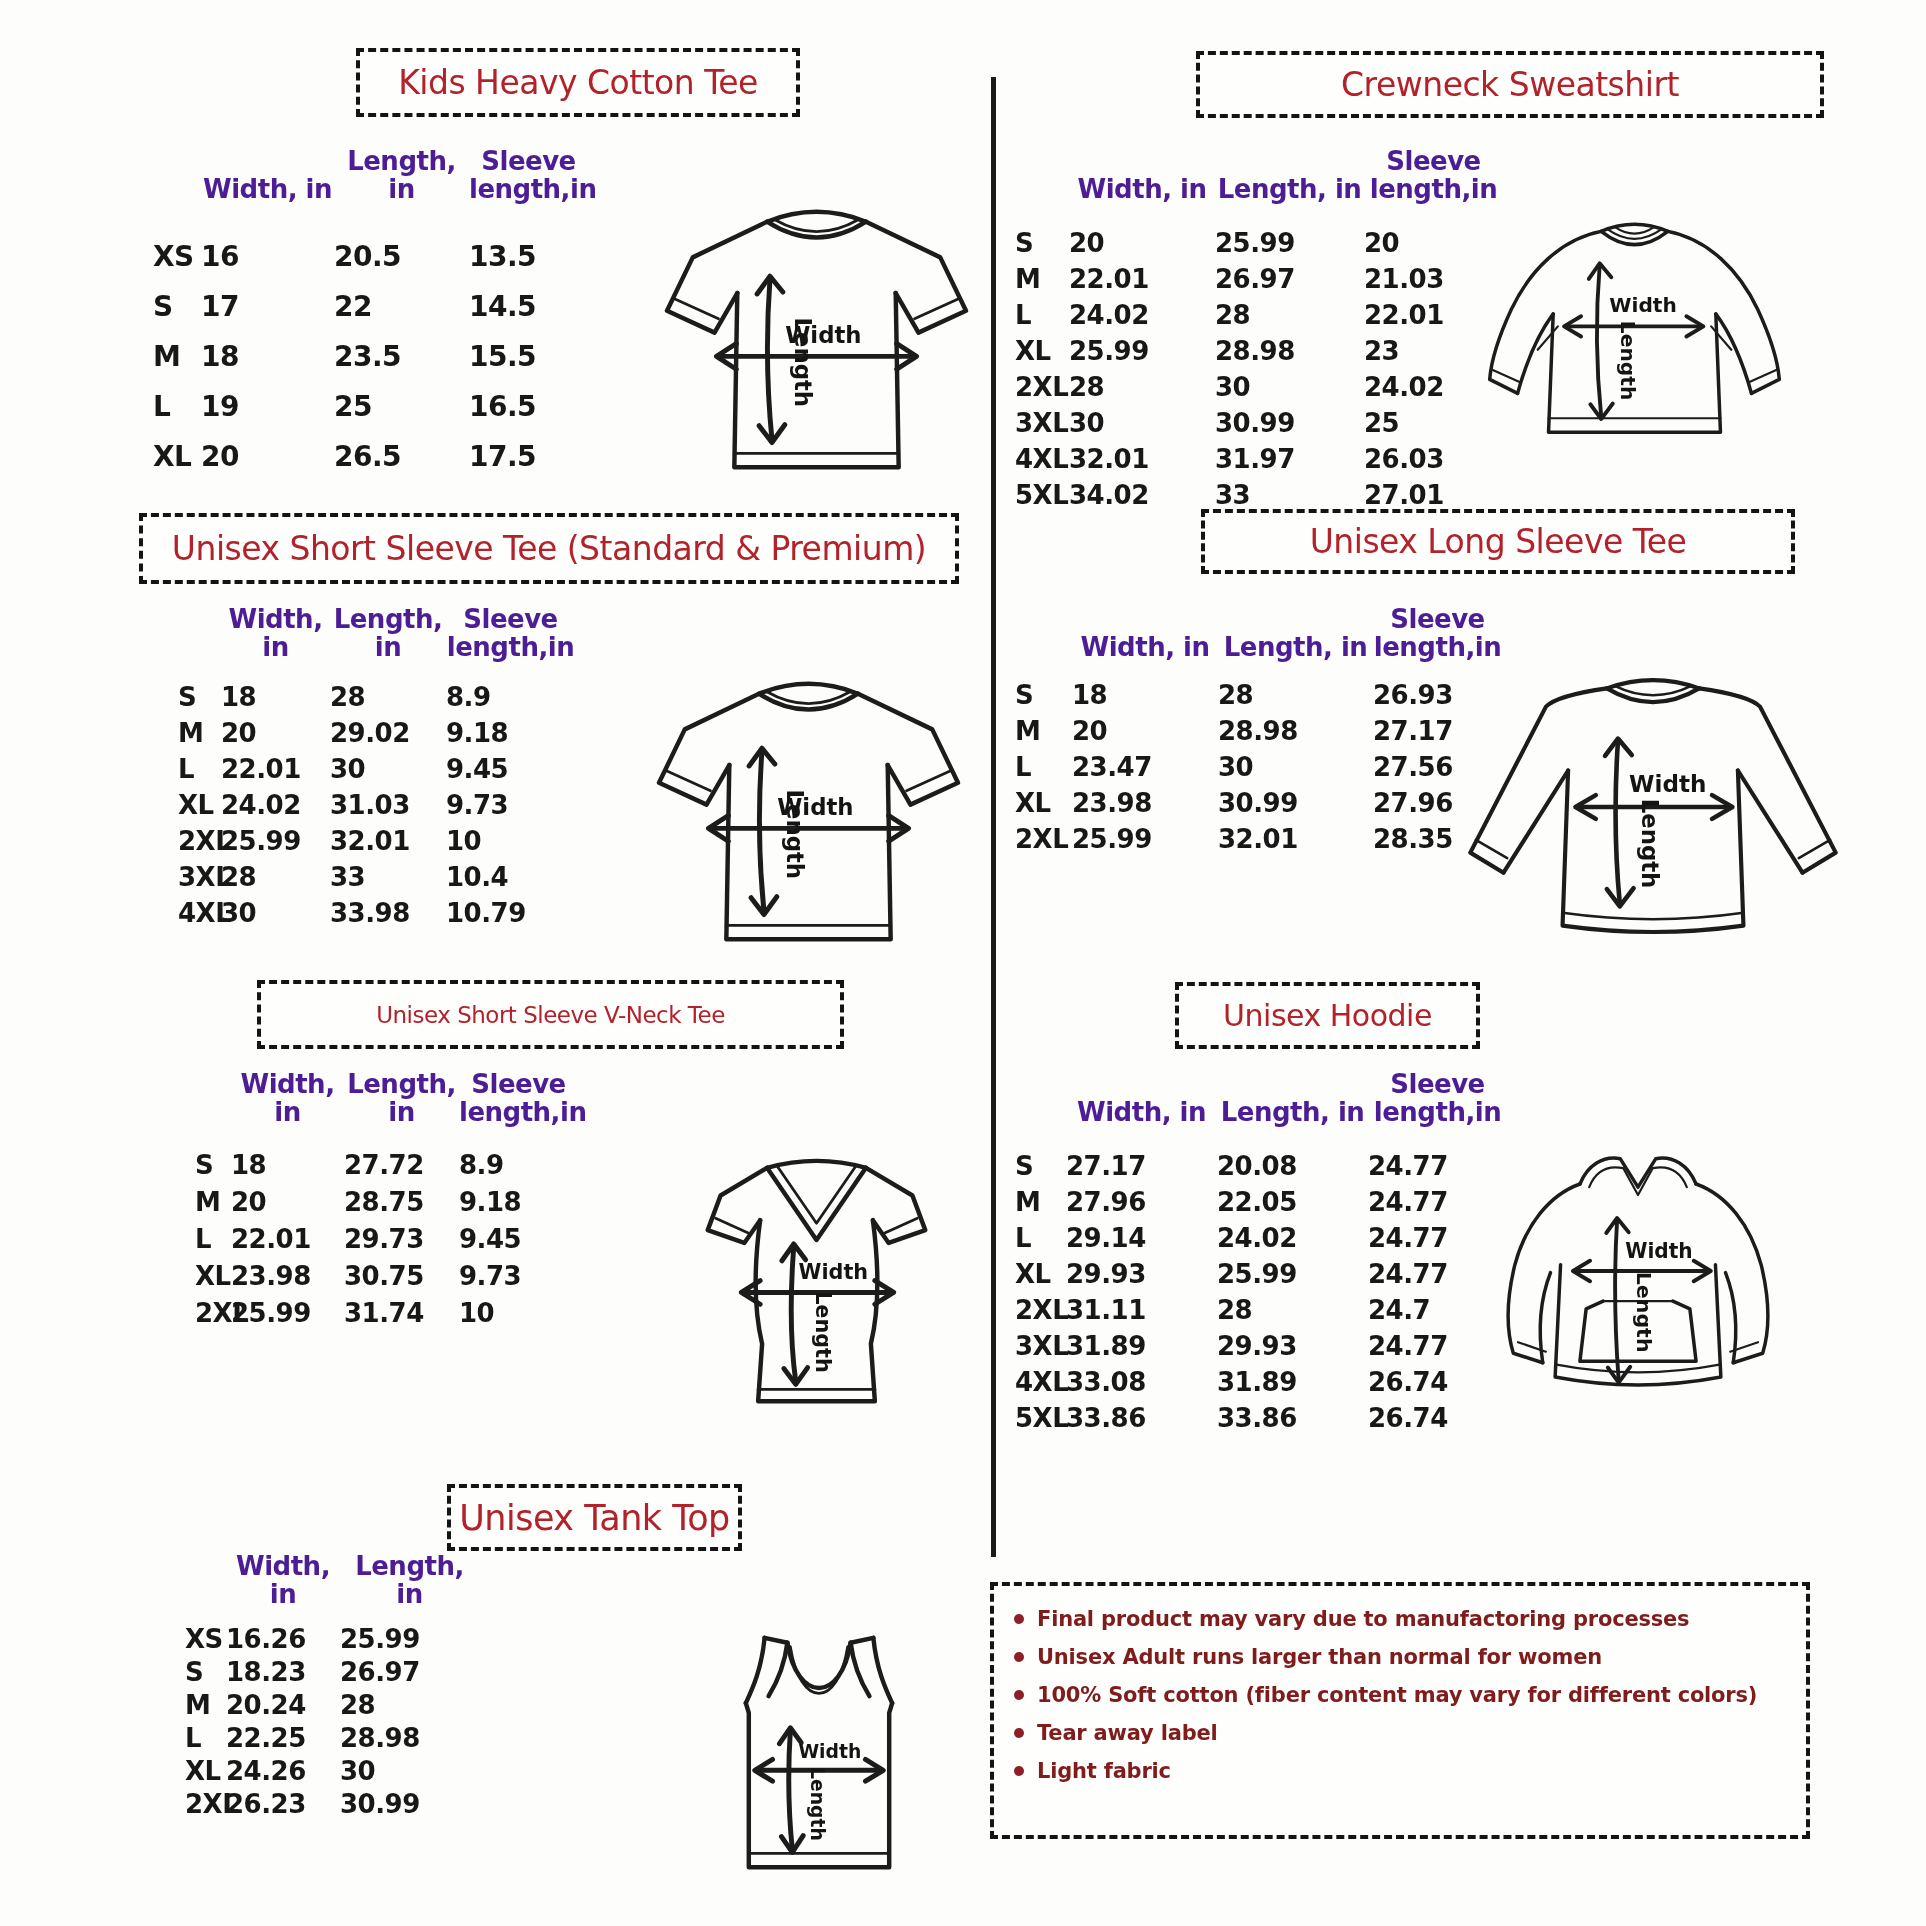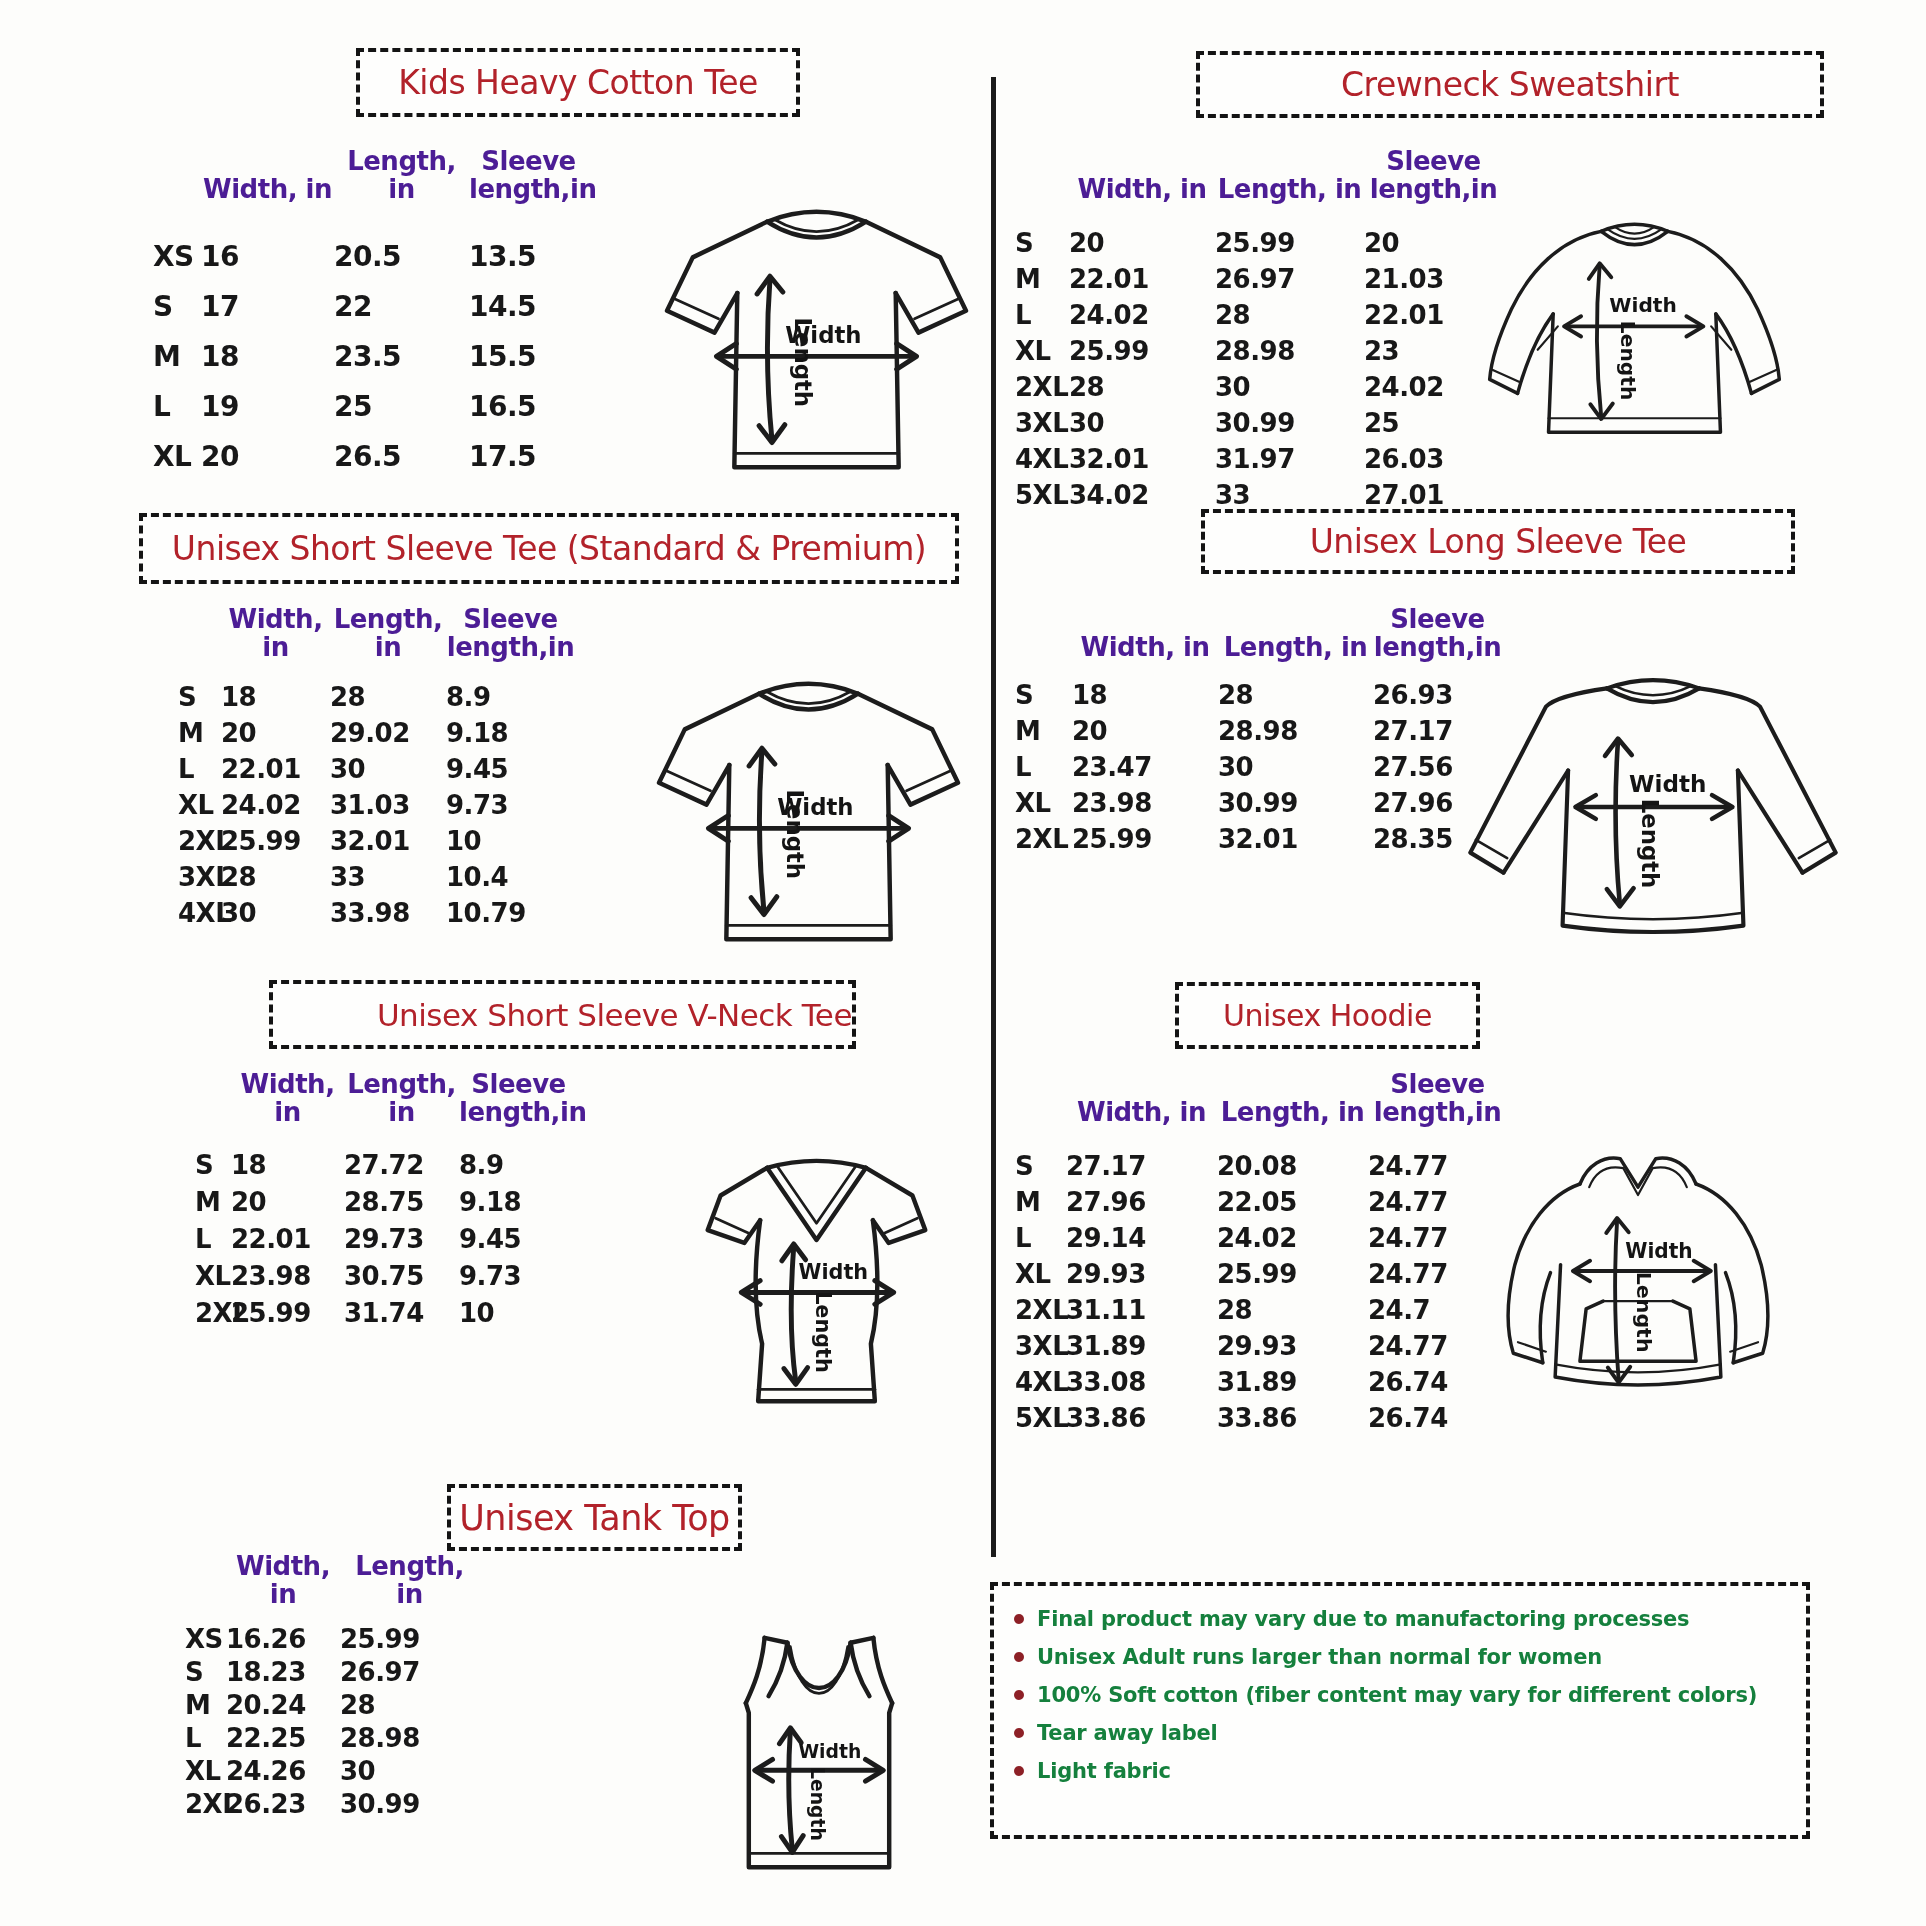--- a/index.html
+++ b/index.html
@@ -42,42 +42,42 @@
   .art svg text{
     font-family:"DejaVu Sans",sans-serif;font-weight:bold;font-size:23px;
     fill:#141414;stroke:none;
   }
   .notes{
     position:absolute;border:4px dashed #141414;background:#fefefd;
     padding:14px 20px;box-sizing:border-box;
   }
   .note{
     display:flex;align-items:center;height:38px;
-    font-weight:bold;font-size:21px;color:#15803d;letter-spacing:-0.2px;
+    font-weight:bold;font-size:21px;color:#7f1d1d;letter-spacing:-0.2px;
     white-space:nowrap;
   }
   .dot{
     width:10px;height:10px;border-radius:50%;background:#8d2026;
     margin-right:13px;flex:0 0 auto;
   }
 </style>
 </head>
 <body>
 
 <div style="position:absolute;inset:0;">
 
   <div class="divider" style="left:991px;top:77px;width:5px;height:1480px;"></div>
 
   <div class="titlebox" style="left:356px;top:48px;width:436px;height:61px;">
     <span>Kids Heavy Cotton Tee</span>
   </div>
   <div class="titlebox" style="left:139px;top:513px;width:812px;height:63px;">
     <span>Unisex Short Sleeve Tee (Standard &amp; Premium)</span>
   </div>
-  <div class="titlebox" style="left:269px;top:980px;width:579px;height:61px;font-size:31px;justify-content:flex-end;">
+  <div class="titlebox" style="left:257px;top:980px;width:579px;height:61px;font-size:23px;">
     <span>Unisex Short Sleeve V-Neck Tee</span>
   </div>
   <div class="titlebox" style="left:447px;top:1484px;width:287px;height:59px;font-size:35px;">
     <span>Unisex Tank Top</span>
   </div>
   <div class="titlebox" style="left:1196px;top:51px;width:620px;height:59px;">
     <span>Crewneck Sweatshirt</span>
   </div>
   <div class="titlebox" style="left:1201px;top:509px;width:586px;height:57px;">
     <span>Unisex Long Sleeve Tee</span>

